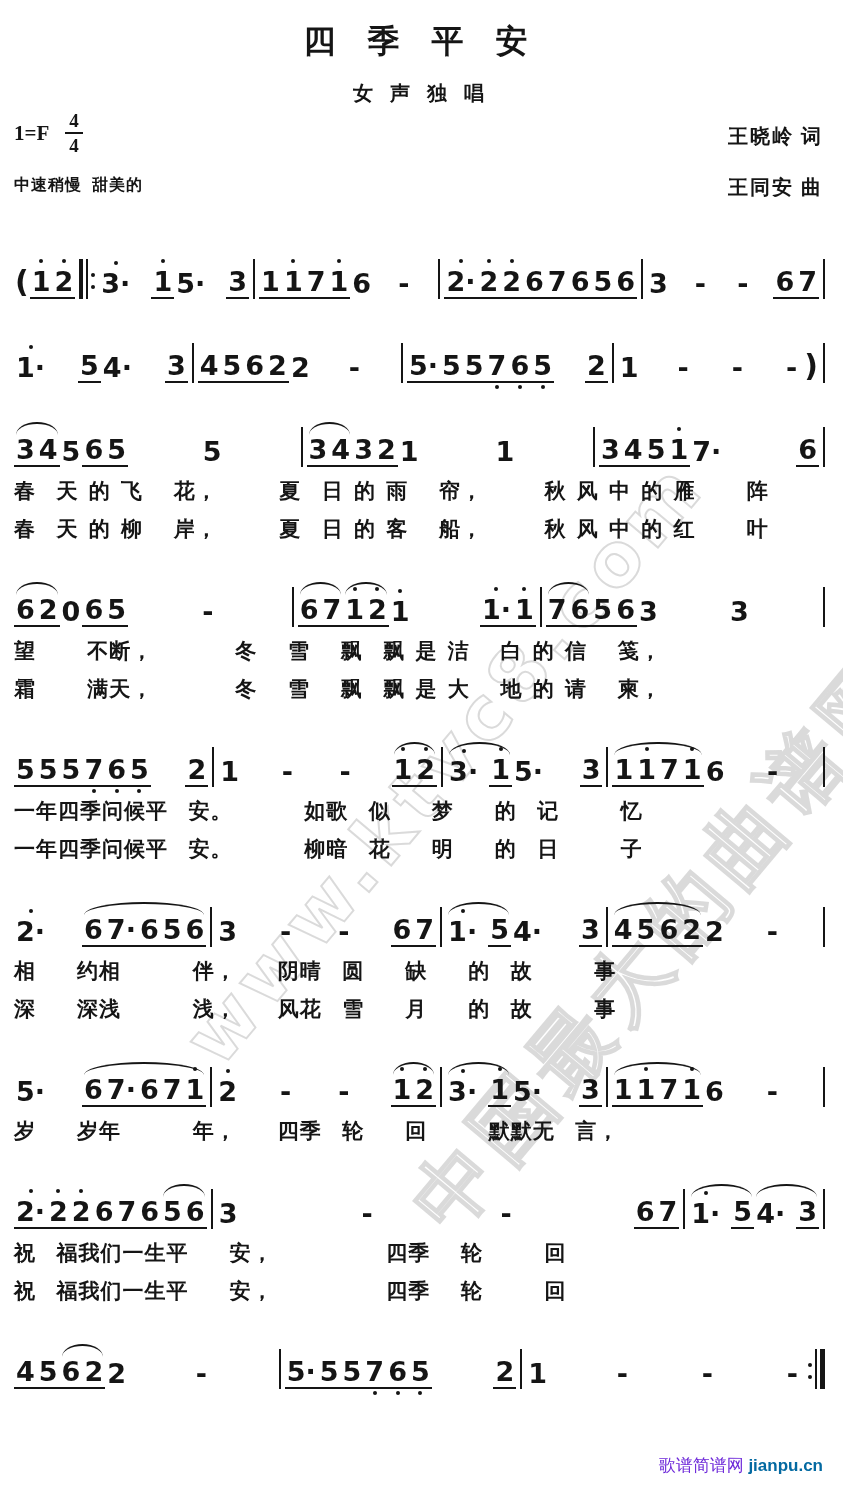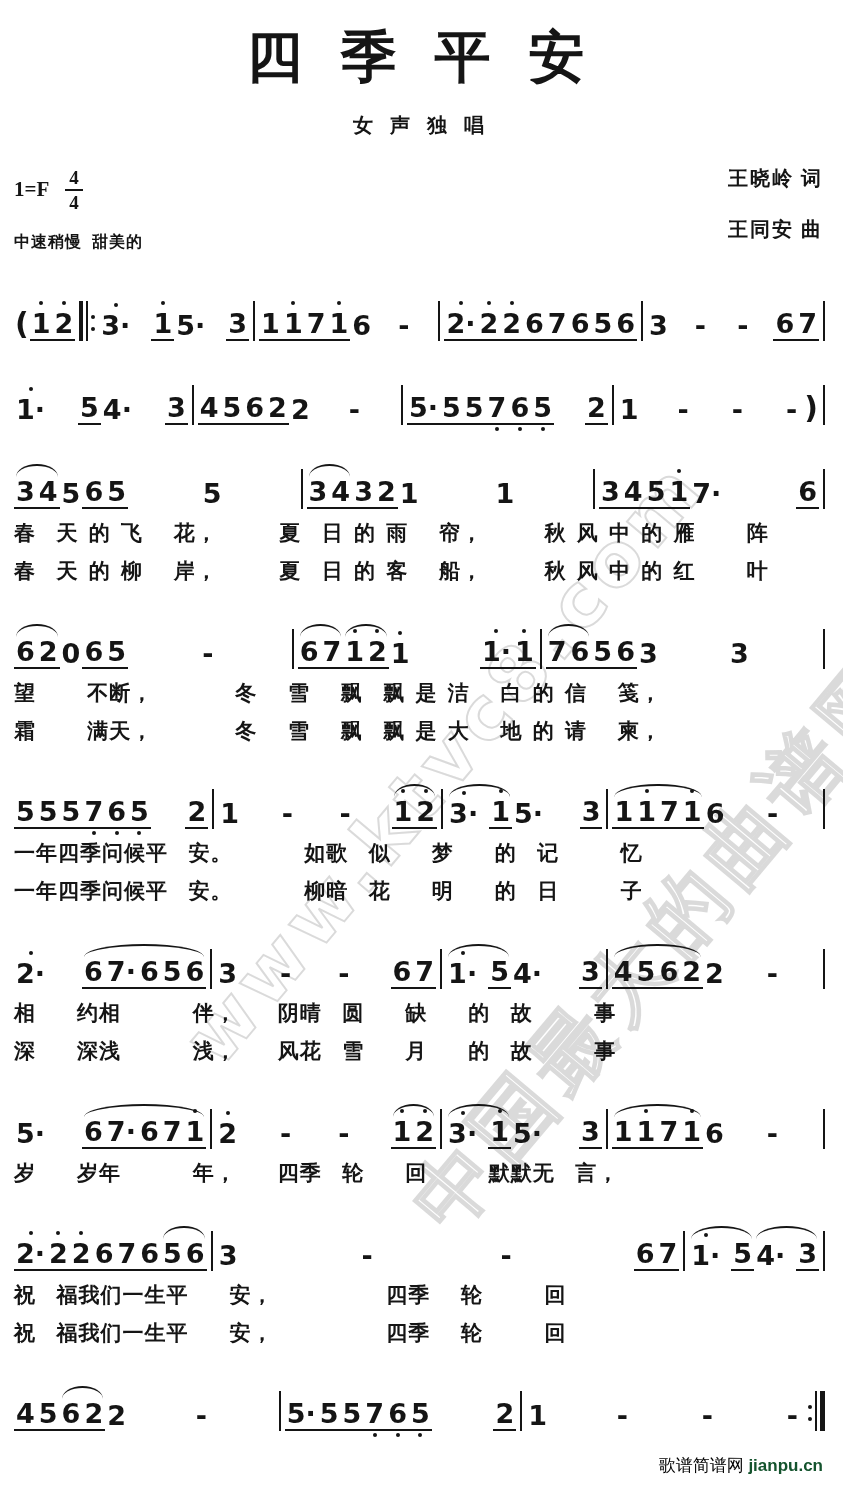--- a/index.html
+++ b/index.html
@@ -4,28 +4,28 @@
 <style>
   html,body{margin:0;padding:0;background:#777;}
   .page{
     width:843px;height:1487px;background:#ffffff;color:#151515;
     position:relative;overflow:hidden;box-sizing:border-box;
     padding:12px 14px 0 14px;
     font-family:"Liberation Serif", "DejaVu Serif", serif;
   }
   
   .title{
-    text-align:center;font-size:56px;font-weight:bold;
+    text-align:center;font-size:32px;font-weight:bold;
     letter-spacing:12px;margin-top:8px;white-space:pre;
   }
   .subtitle{
     text-align:center;font-size:20px;font-weight:bold;
     letter-spacing:6px;margin-top:16px;white-space:pre;
   }
-  .meta{display:flex;justify-content:space-between;align-items:center;margin-top:14px;}
+  .meta{display:flex;justify-content:space-between;align-items:flex-start;margin-top:4px;}
   .meta-left{font-size:21px;font-weight:bold;}
   .keysig{display:flex;align-items:center;}
   .frac{display:inline-block;text-align:center;line-height:1;margin-left:16px;font-size:19px;}
   .frac .t{display:block;border-bottom:2px solid #151515;padding:0 4px 2px;}
   .frac .b{display:block;padding-top:2px;}
   .tempo{margin-top:20px;font-size:16px;letter-spacing:1px;white-space:pre;}
   .meta-right{text-align:right;font-size:20px;font-weight:bold;padding-right:6px;margin-top:12px;}
   .meta-right div{margin-bottom:24px;letter-spacing:2px;}
   
   .score{margin-top:18px;}
@@ -66,21 +66,21 @@
     transform-origin:0 50%;opacity:.9;
   }
   .wm1{left:200px;top:1010px;font-size:74px;letter-spacing:8px;transform:rotate(-50deg);}
   .wm2{left:430px;top:1165px;font-size:80px;letter-spacing:10px;transform:rotate(-50deg);}
   .hdr,.score{position:relative;z-index:1;}
   
   .footer{
     position:absolute;right:20px;bottom:10px;font-size:17px;z-index:1;
     font-family:"Liberation Sans", sans-serif;
   }
-  .site{color:#000000;margin-top:48px;}
+  .site{color:#6d28d9;margin-top:48px;}
   .url{font-weight:bold;}
 </style>
 </head>
 <body>
 
 <div class="page">
 
   <div class="wm wm1">www.ktvc8.com</div>
   <div class="wm wm2">中国最大的曲谱网</div>
 
@@ -541,16 +541,16 @@
               <i></i>
             </span>
             <span class="bar" style="width: 2px;"></span>
             <span class="bar" style="width: 5px;"></span>
           </span>
         </div>
       </div>
     </div>
 
   <div class="footer">
-    <span class="site">歌谱简谱网 </span><span class="url" id="footer-url" style="color: #14532d;">jianpu.cn</span>
+    <span class="site">歌谱简谱网 </span><span class="url" id="footer-url" style="color: #0369a1;">jianpu.cn</span>
   </div>
 
 </div>
 
 </body></html>

